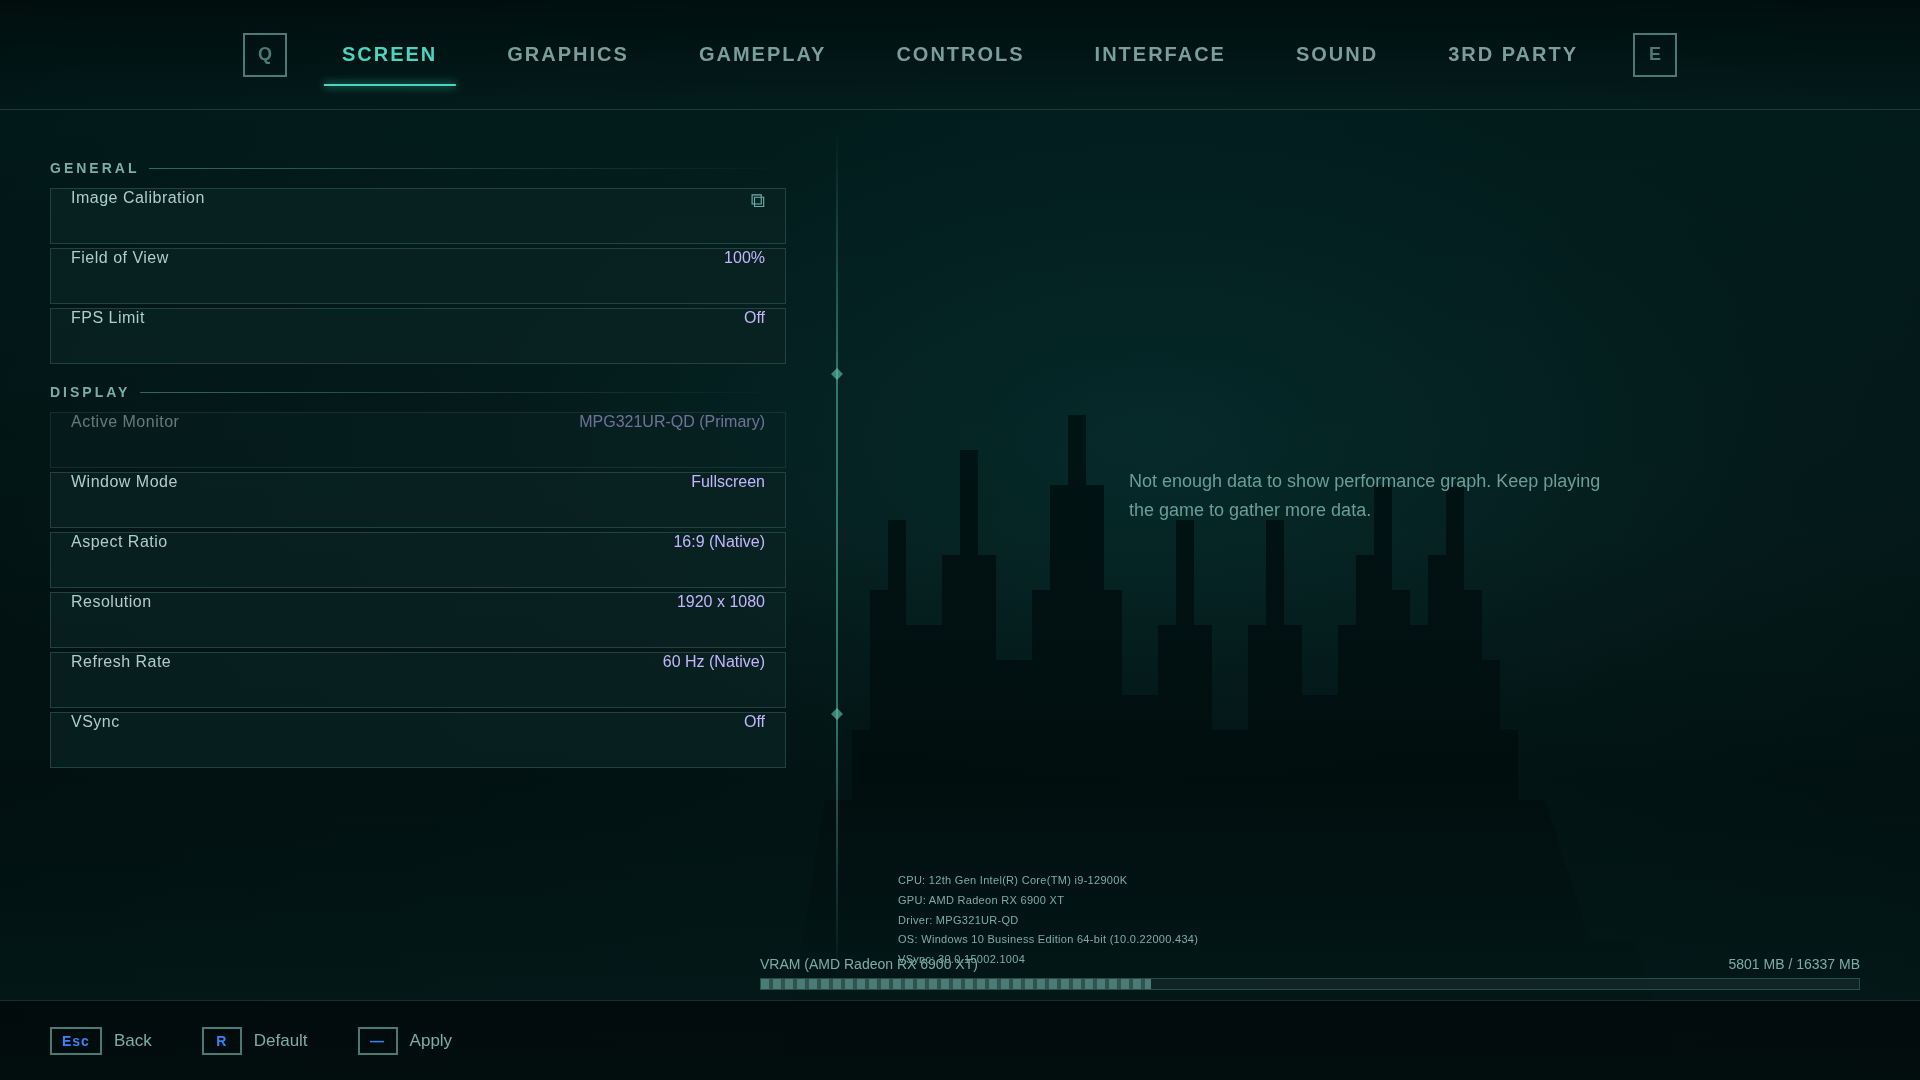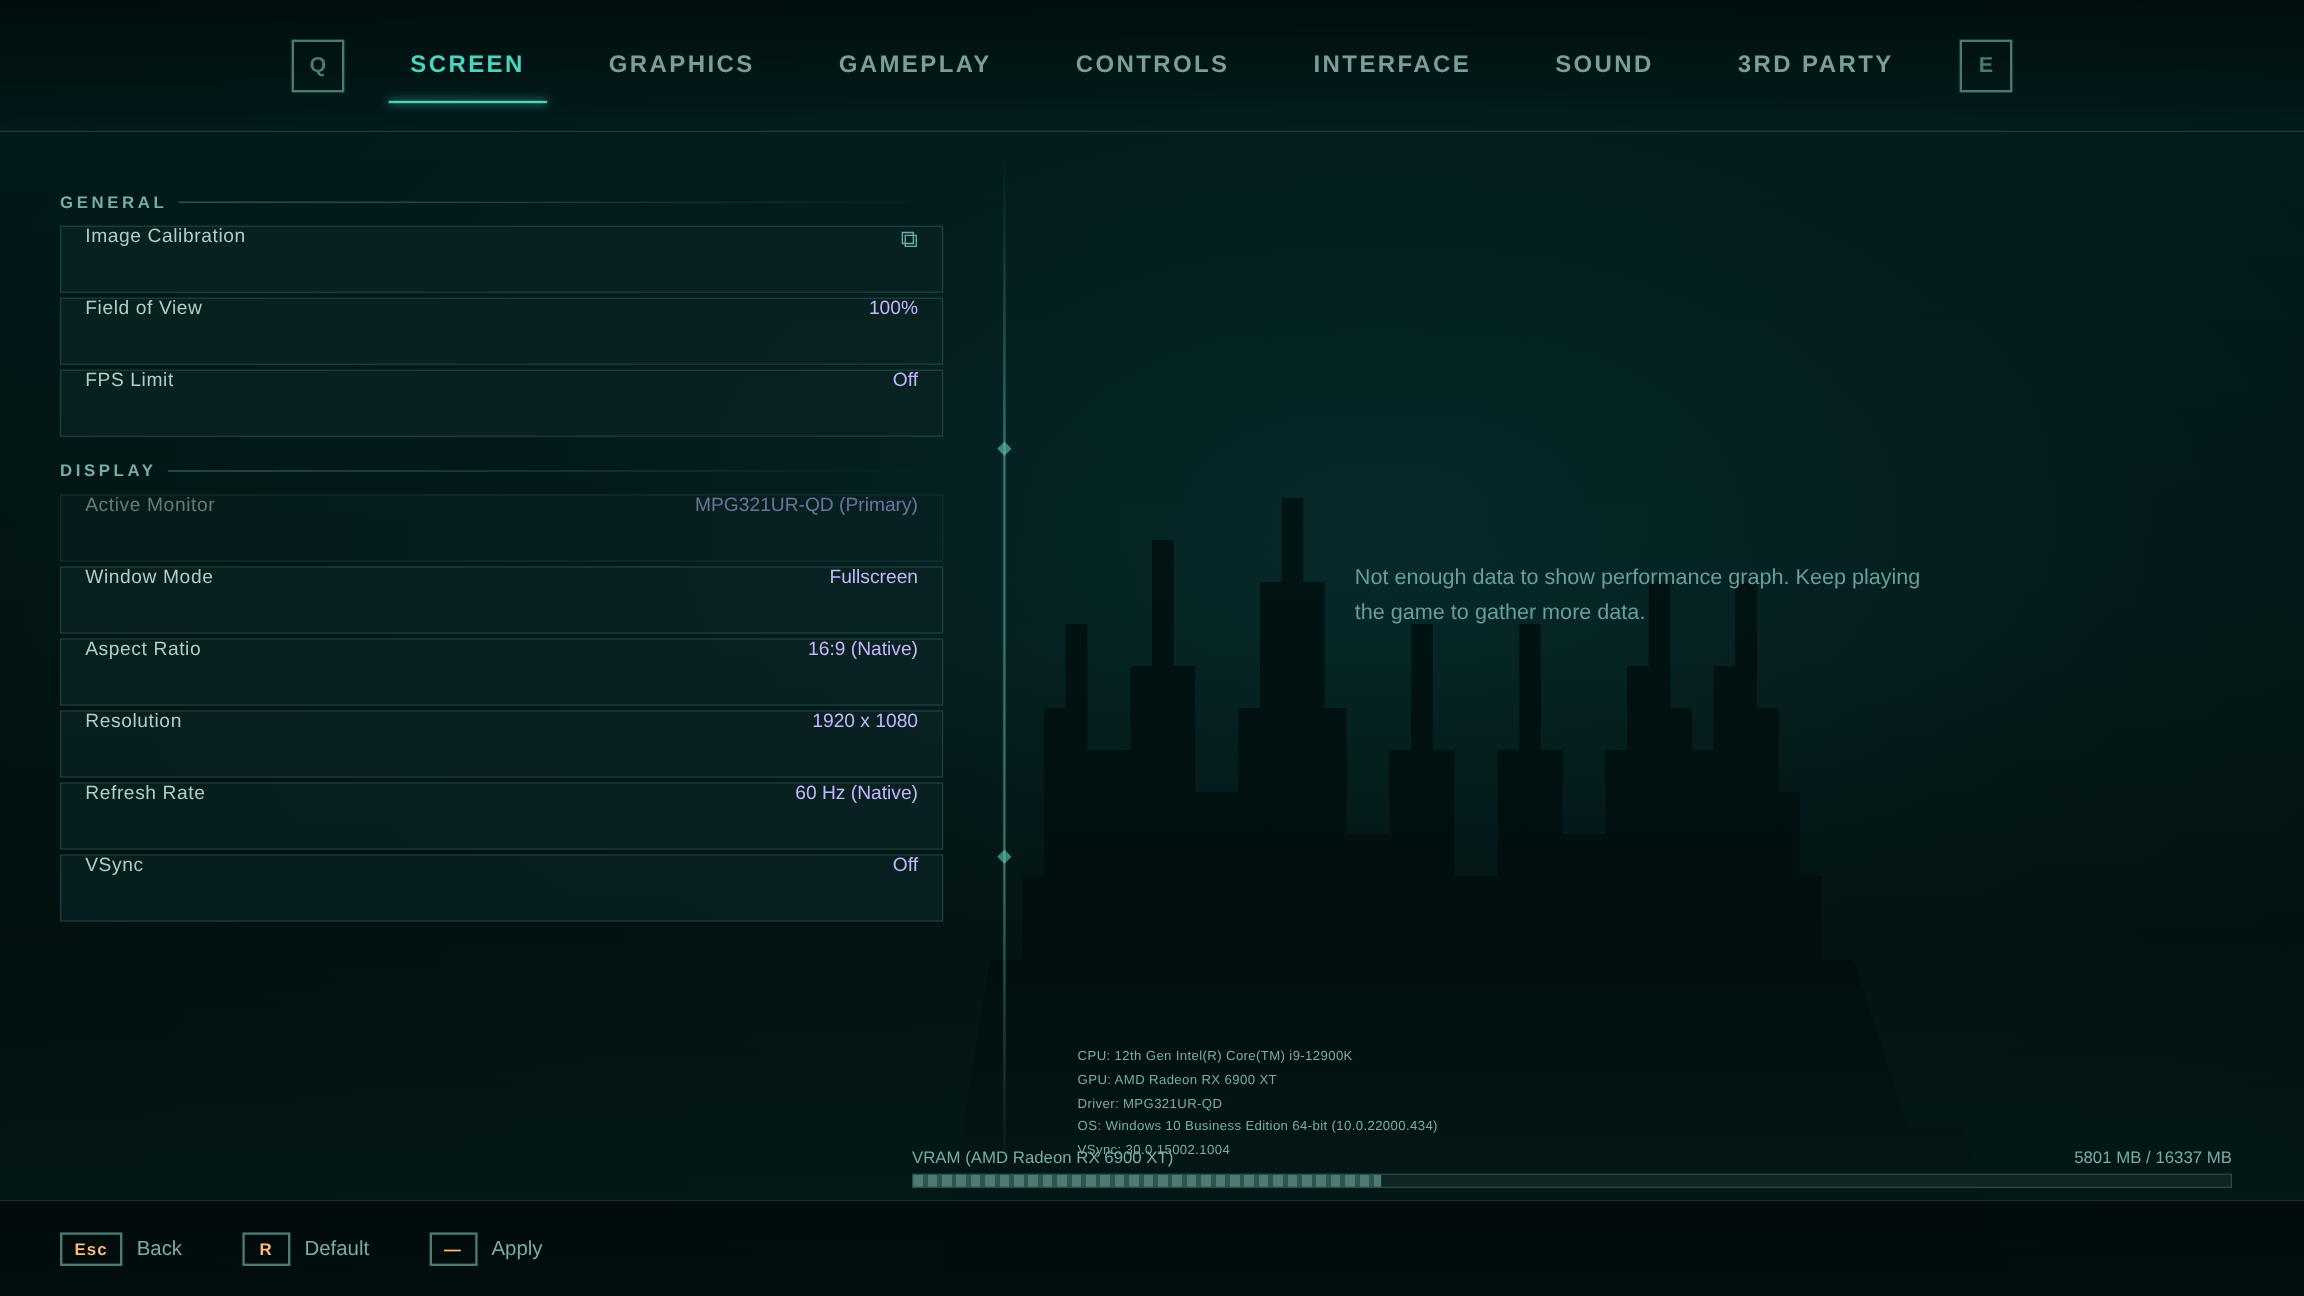--- a/index.html
+++ b/index.html
@@ -313,21 +313,21 @@
       font-size: 17px;
       color: #7aada6;
       cursor: pointer;
     }
 
     .key-icon {
       border: 2px solid #4a7a72;
       padding: 4px 10px;
       font-size: 14px;
       font-weight: bold;
-      color: #fdba74;
+      color: #3b82f6;
       letter-spacing: 1px;
       min-width: 40px;
       text-align: center;
     }
   </style>
 </head>
 <body>
 
 <div class="bg-scene"></div>
 <div class="bg-castle"></div>

